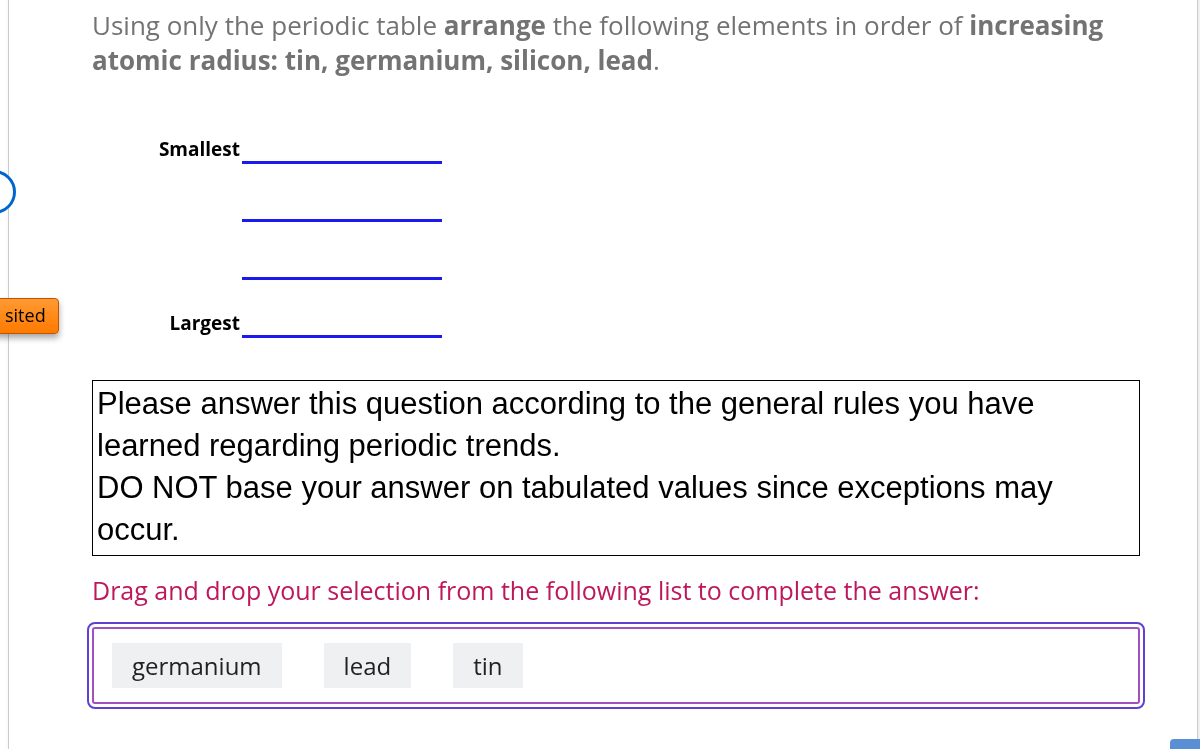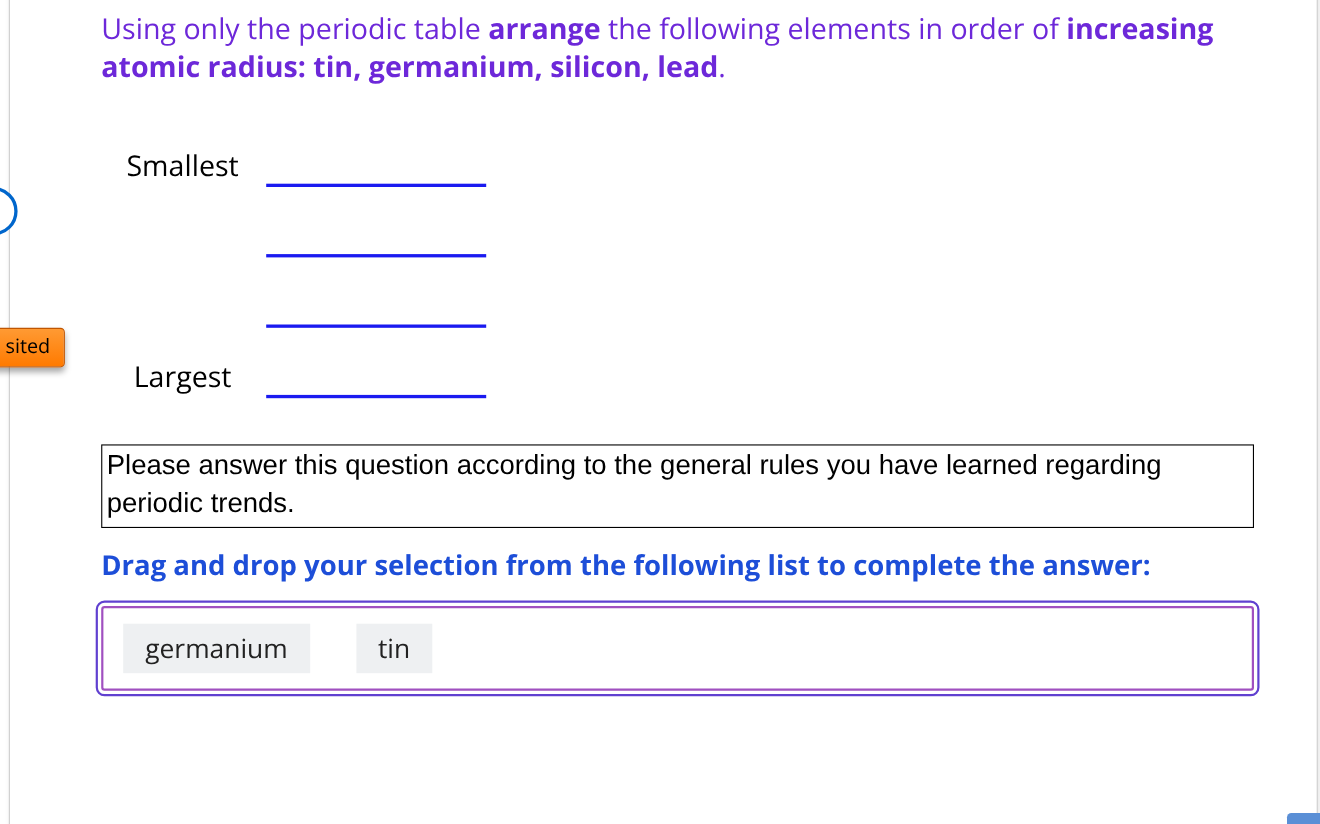--- a/index.html
+++ b/index.html
@@ -23,59 +23,59 @@
   }
   .content {
     position: absolute;
     left: 92px;
     top: 8px;
     right: 60px;
   }
   .question-text {
     font-size: 26px;
     line-height: 1.35;
-    color: #6d28d9;
+    color: #737373;
   }
   .question-text .bold { font-weight: 700; }
   .answer-area {
     margin-top: 54px;
   }
   .answer-row {
     display: flex;
     align-items: flex-end;
     margin-bottom: 26px;
   }
   .answer-label {
-    font-size: 26px;
-    font-weight: 400;
+    font-size: 19px;
+    font-weight: 700;
     width: 148px;
-    text-align: center;
+    text-align: right;
     padding-bottom: 2px;
   }
   .answer-label.spacer { visibility: hidden; }
   .drop-slot {
     width: 200px;
     height: 32px;
     border-bottom: 3px solid #1a1af0;
     margin-left: 2px;
   }
   .hint-box {
     border: 1px solid #000;
     padding: 2px 6px 4px 4px;
     margin-top: 42px;
     font-family: Verdana, Geneva, sans-serif;
-    font-size: 25px;
+    font-size: 31px;
     line-height: 1.35;
     color: #000;
   }
   .drag-instruction {
     margin-top: 18px;
     font-size: 25px;
-    font-weight: 700;
-    color: #1d4ed8;
+    font-weight: 400;
+    color: #be185d;
     line-height: 1.35;
   }
   .chips-container {
     margin-top: 20px;
     border: 2px solid #a050c0;
     outline: 2px solid #6040d0;
     outline-offset: 3px;
     border-radius: 3px;
     padding: 14px 18px;
     display: flex;
@@ -160,24 +160,26 @@
       <div class="drop-slot"></div>
     </div>
     <div class="answer-row" style="margin-bottom:0;margin-top:12px;">
       <div class="answer-label">Largest</div>
       <div class="drop-slot"></div>
     </div>
   </div>
 
   <div class="hint-box">
     <div>Please answer this question according to the general rules you have learned regarding periodic trends.</div>
+    <div>DO NOT base your answer on tabulated values since exceptions may occur.</div>
   </div>
 
   <div class="drag-instruction">Drag and drop your selection from the following list to complete the answer:</div>
 
   <div class="chips-container">
     <div class="chip">germanium</div>
+    <div class="chip">lead</div>
     <div class="chip">tin</div>
   </div>
 
 </div>
 
 <div class="right-scroll-hint"></div>
 
 </body></html>

